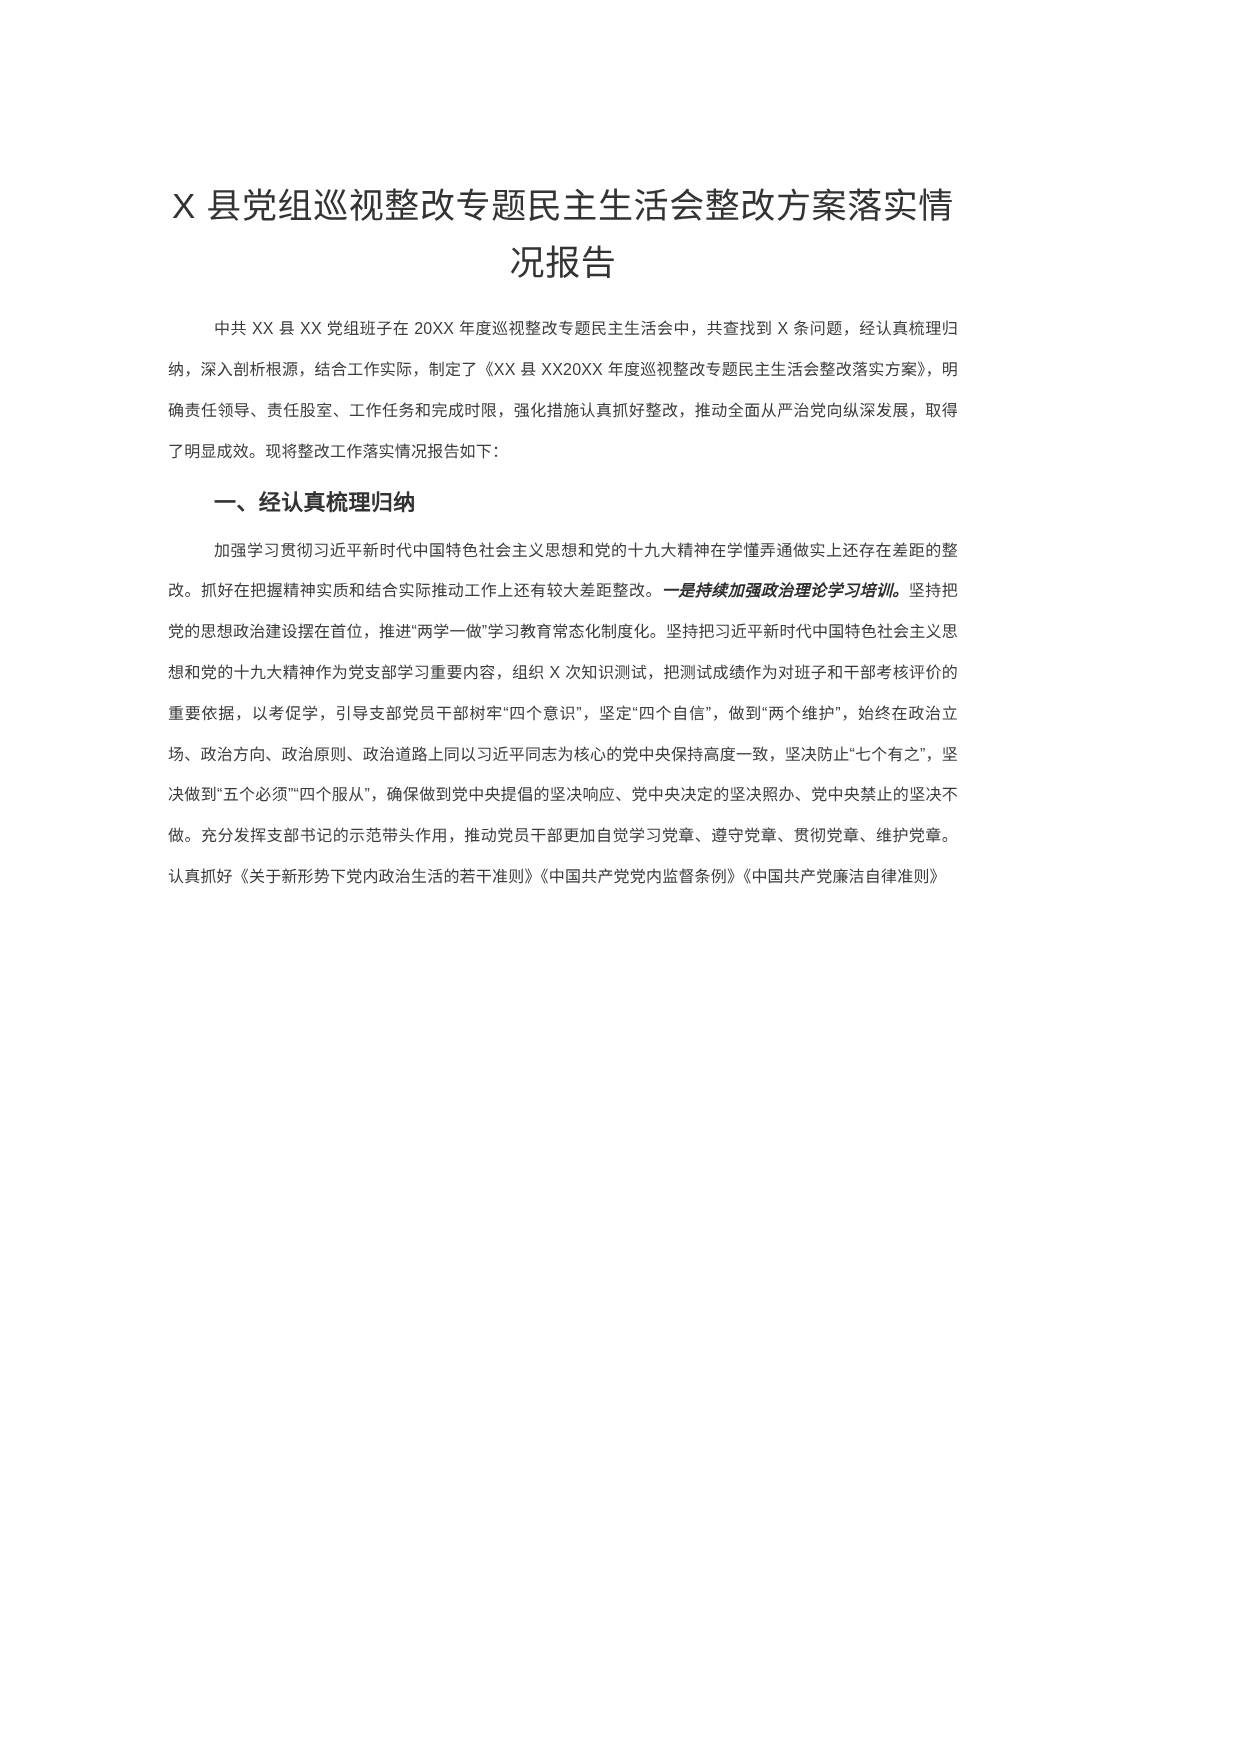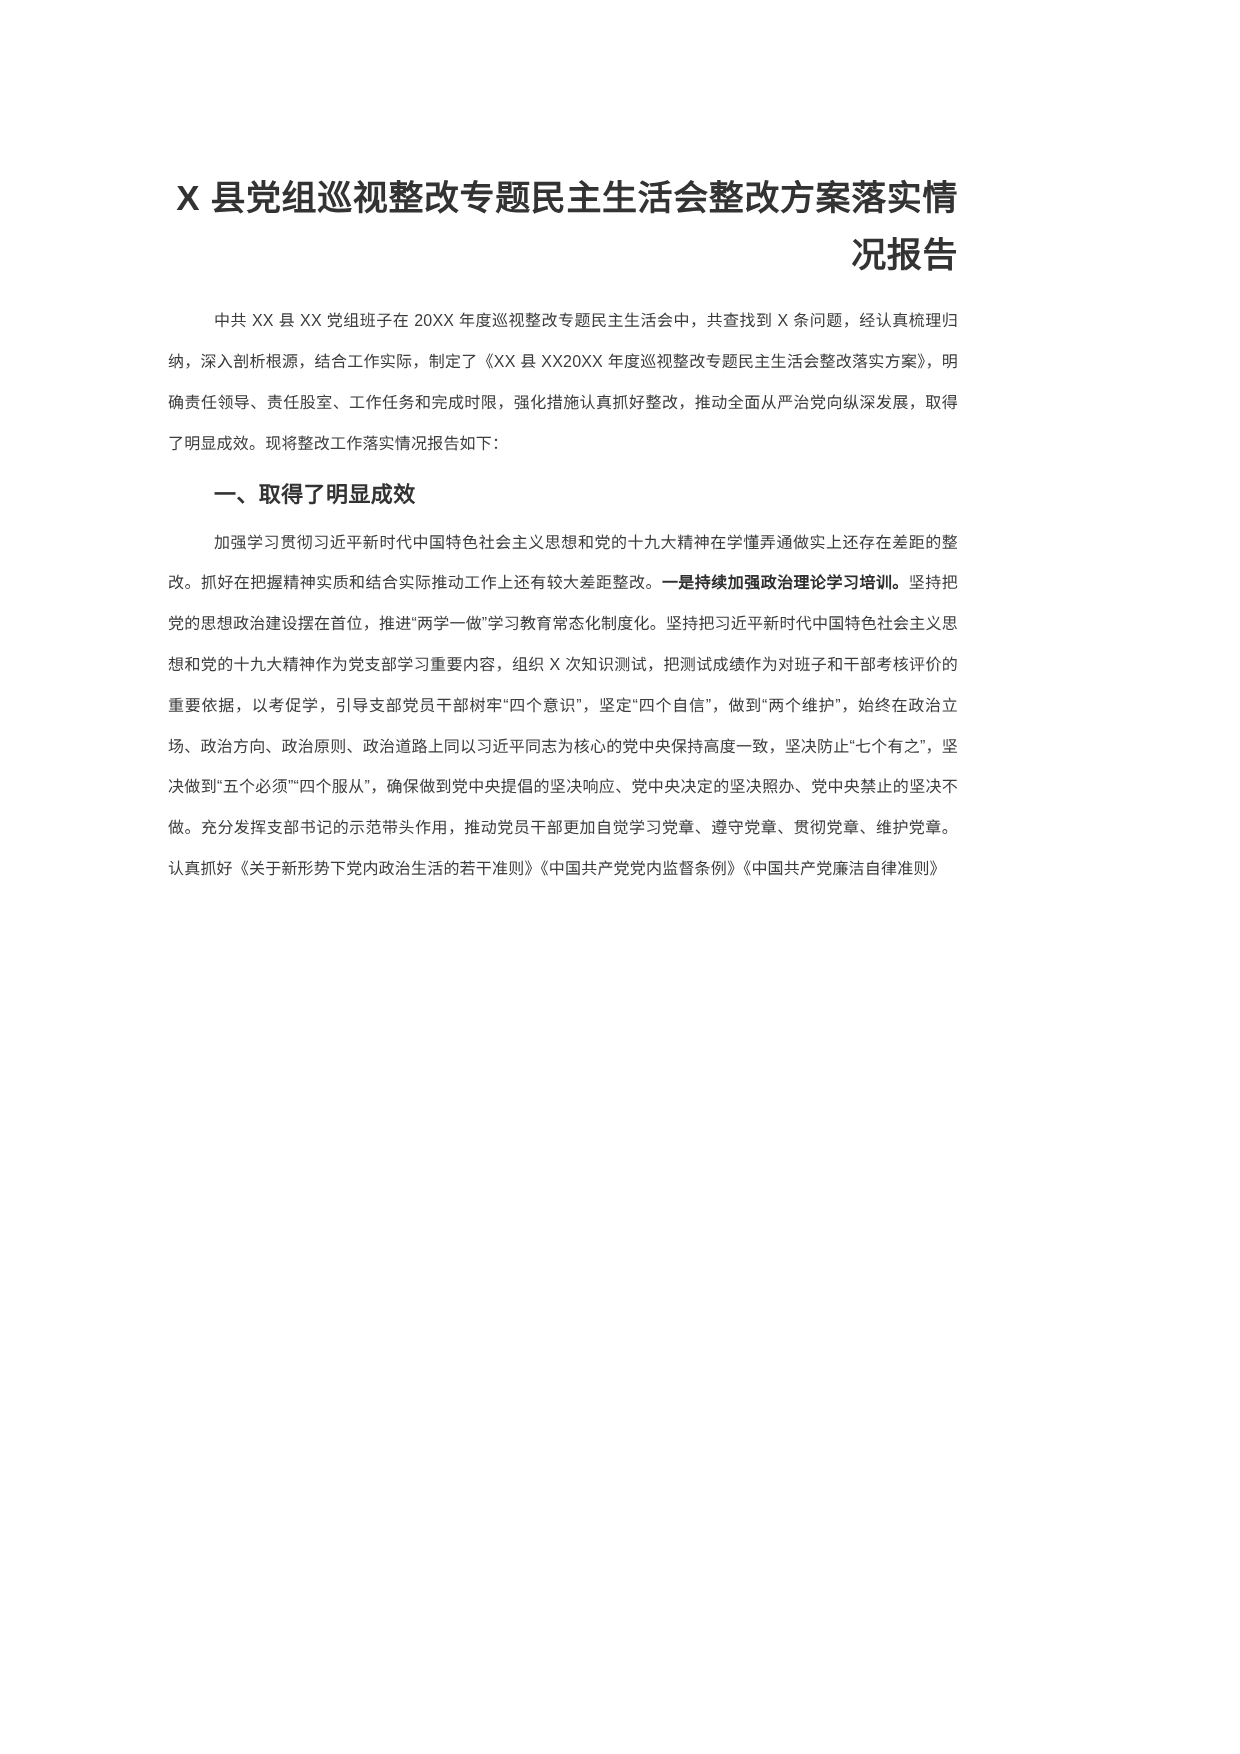--- a/index.html
+++ b/index.html
@@ -21,26 +21,26 @@
     overflow: hidden;
   }
   .page-body {
     position: absolute;
     left: 168px;
     top: 170px;
     width: 790px;
   }
   .doc-title {
     font-size: 35px;
-    font-weight: 700;
+    font-weight: 400;
     line-height: 1.62;
     letter-spacing: 0.6px;
     color: #333333;
-    margin: 0 0 18px 0;
-    text-align: right;
+    margin: 8px 0 18px 0;
+    text-align: center;
     word-break: break-all;
   }
   .section-heading {
     font-size: 22px;
     font-weight: 700;
     color: #333333;
     line-height: 2.0;
     margin: 8px 0 6px 0;
     text-indent: 46px;
     letter-spacing: 0.4px;
@@ -52,30 +52,31 @@
     margin: 0 0 2px 0;
     text-indent: 46px;
     text-align: justify;
     text-justify: inter-character;
     word-break: break-all;
     letter-spacing: 0.2px;
   }
   .para b, .strong {
     font-weight: 700;
     color: #2f2f2f;
+    font-style: italic;
   }
 </style>
 </head>
 <body>
 
 <div class="page">
   <div class="page-body">
 
     <h1 class="doc-title" id="doc-title">X 县党组巡视整改专题民主生活会整改方案落实情况报告</h1>
 
     <p class="para" id="para-intro">中共 XX 县 XX 党组班子在 20XX 年度巡视整改专题民主生活会中，共查找到 X 条问题，经认真梳理归纳，深入剖析根源，结合工作实际，制定了《XX 县 XX20XX 年度巡视整改专题民主生活会整改落实方案》，明确责任领导、责任股室、工作任务和完成时限，强化措施认真抓好整改，推动全面从严治党向纵深发展，取得了明显成效。现将整改工作落实情况报告如下：</p>
 
-    <h2 class="section-heading" id="heading-1">一、取得了明显成效</h2>
+    <h2 class="section-heading" id="heading-1">一、经认真梳理归纳</h2>
 
     <p class="para" id="para-section-1"><span>加强学习贯彻习近平新时代中国特色社会主义思想和党的十九大精神在学懂弄通做实上还存在差距的整改。抓好在把握精神实质和结合实际推动工作上还有较大差距整改。</span><b>一是持续加强政治理论学习培训。</b><span>坚持把党的思想政治建设摆在首位，推进“两学一做”学习教育常态化制度化。坚持把习近平新时代中国特色社会主义思想和党的十九大精神作为党支部学习重要内容，组织 X 次知识测试，把测试成绩作为对班子和干部考核评价的重要依据，以考促学，引导支部党员干部树牢“四个意识”，坚定“四个自信”，做到“两个维护”，始终在政治立场、政治方向、政治原则、政治道路上同以习近平同志为核心的党中央保持高度一致，坚决防止“七个有之”，坚决做到“五个必须”“四个服从”，确保做到党中央提倡的坚决响应、党中央决定的坚决照办、党中央禁止的坚决不做。充分发挥支部书记的示范带头作用，推动党员干部更加自觉学习党章、遵守党章、贯彻党章、维护党章。认真抓好《关于新形势下党内政治生活的若干准则》《中国共产党党内监督条例》《中国共产党廉洁自律准则》</span></p>
 
   </div>
 </div>
 
 </body></html>

